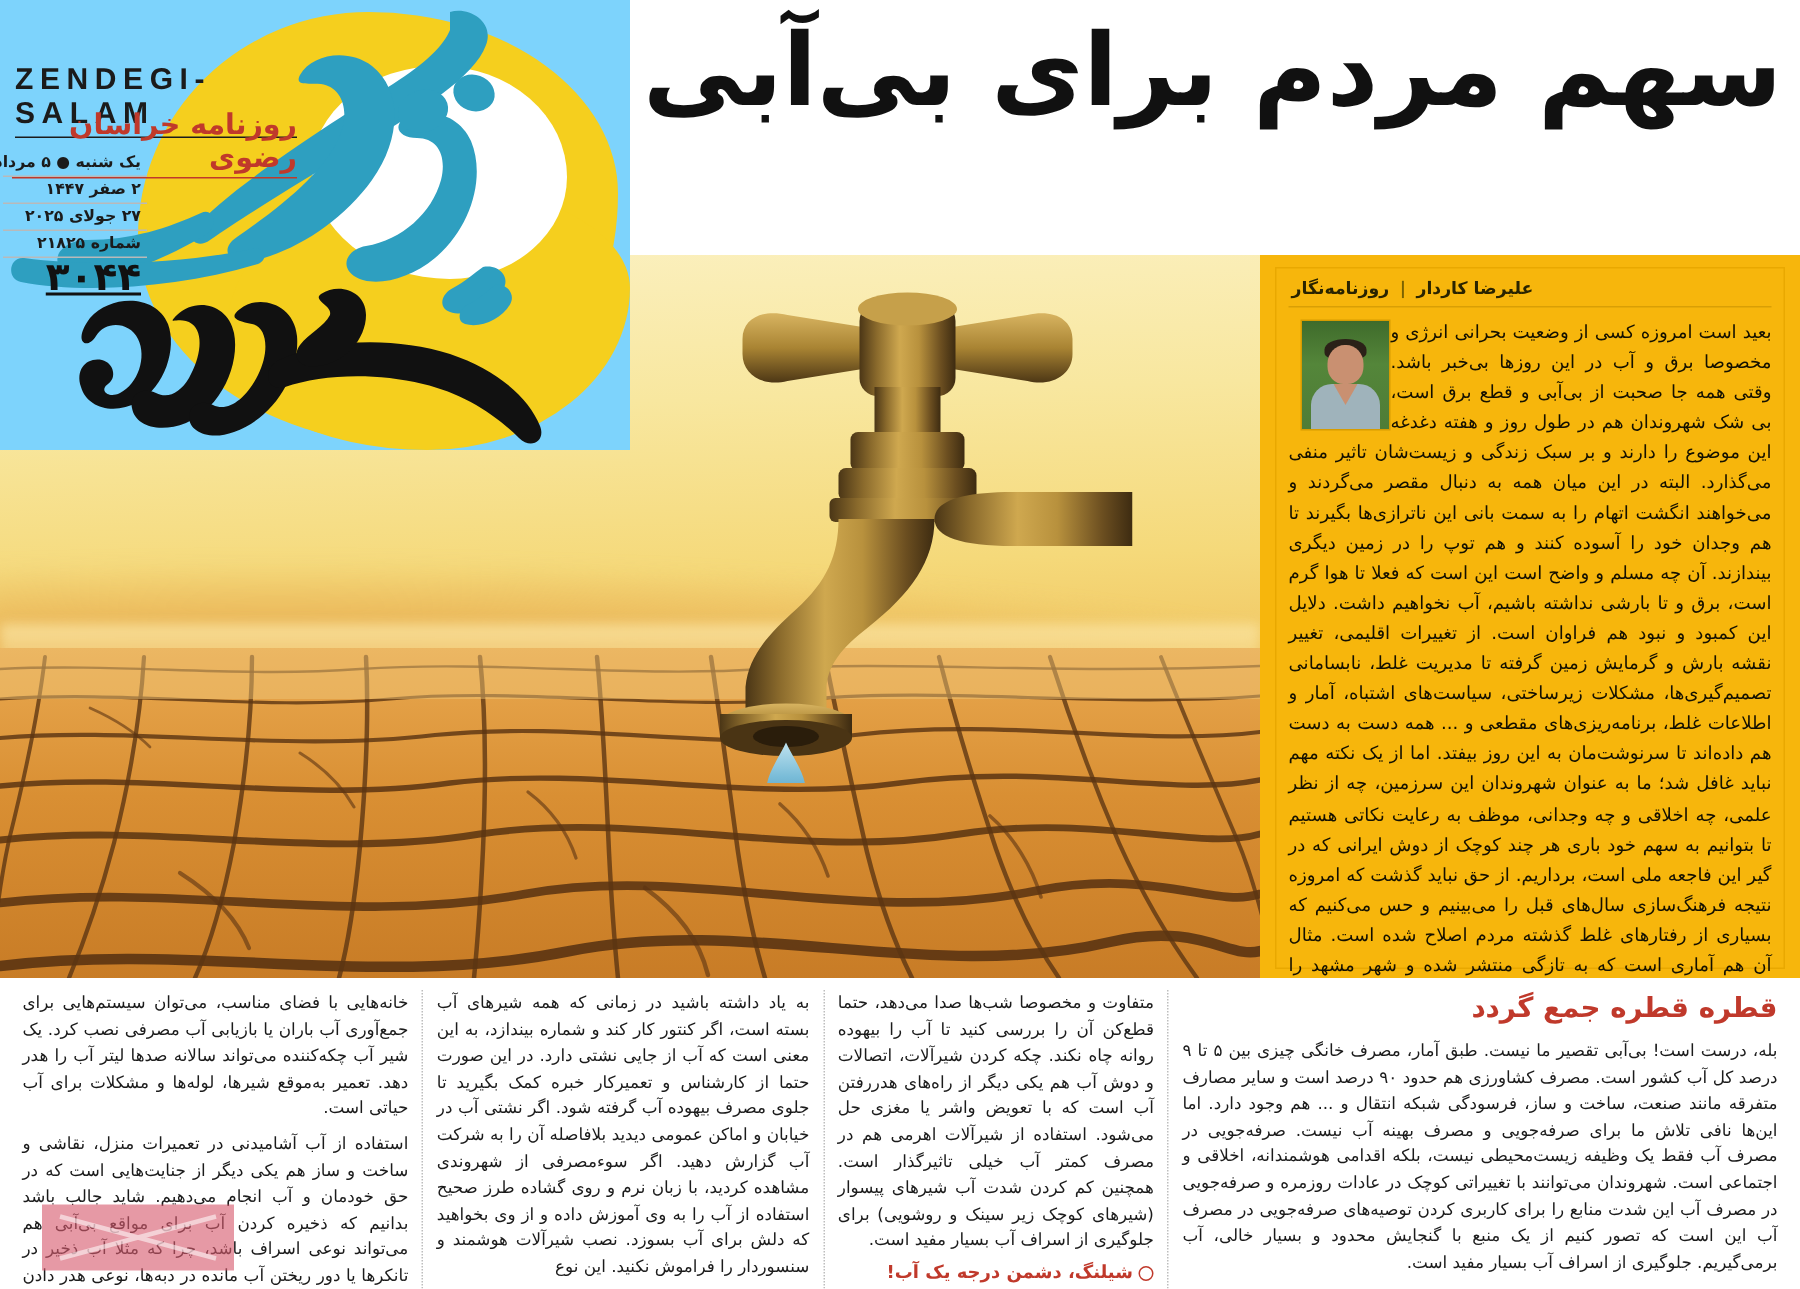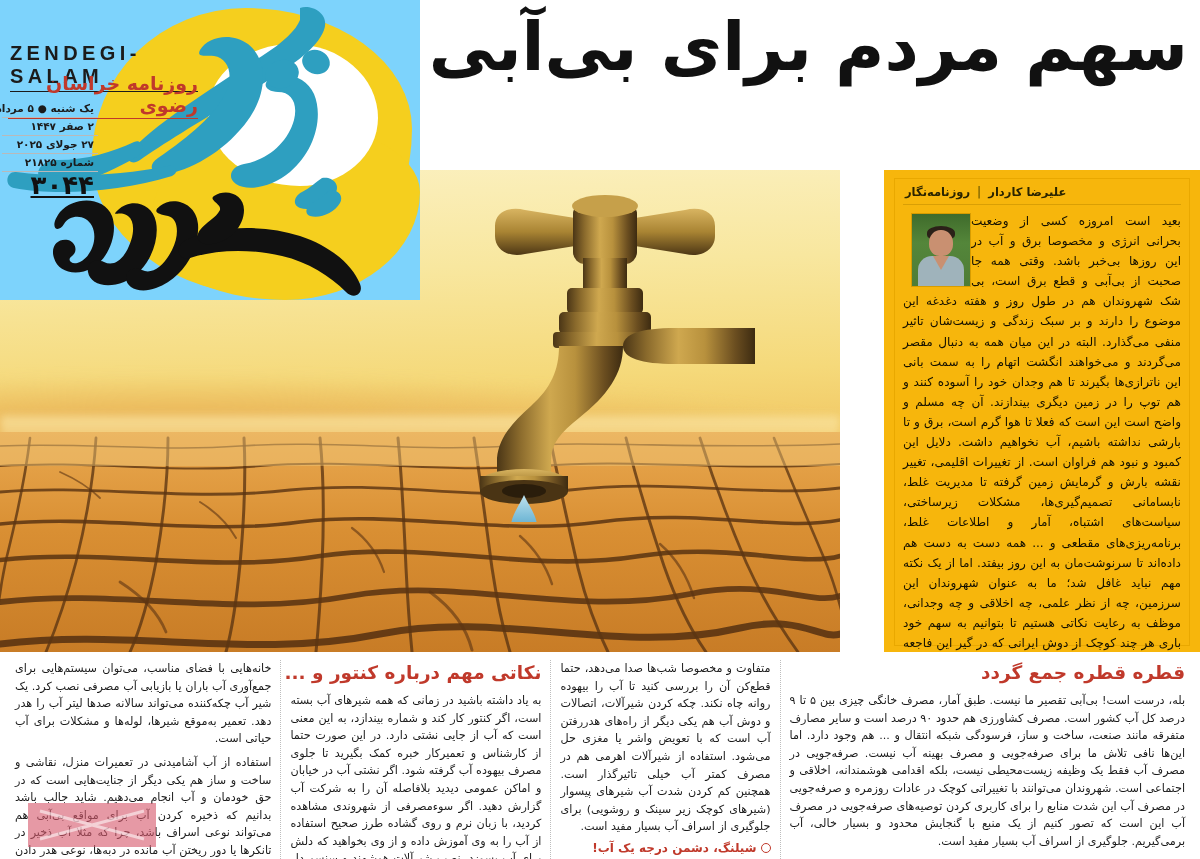--- a/index.html
+++ b/index.html
@@ -94,21 +94,21 @@
     position:absolute;left:0;top:246px;width:840px;height:46px;
     background:linear-gradient(180deg,rgba(250,228,160,.85),rgba(235,180,90,0));
     filter:blur(4px);
   }
 
   
   .faucet{position:absolute;left:455px;top:22px;width:300px;height:330px;}
 
   
   .sidebar{
-    position:absolute;right:0;top:170px;width:316px;height:482px;
+    position:absolute;right:0;top:170px;width:360px;height:482px;
     background:#f7b60c;
     box-sizing:border-box;padding:8px 10px 6px 10px;
     direction:rtl;z-index:4;
   }
   .sb-inner{border:1px solid #e9a800;height:100%;box-sizing:border-box;padding:4px 8px 4px 8px;position:relative;}
   .byline{
     text-align:left;direction:rtl;font-size:11.5px;color:#2a2400;font-weight:bold;
     border-bottom:1px solid #d99f05;padding:2px 0 5px 2px;margin-bottom:6px;
   }
   .byline .sep{color:#7a6200;padding:0 3px;}
@@ -348,21 +348,20 @@
       </div>
 
       <div class="bcol" style="width:232px;">
         <p>متفاوت و مخصوصا شب‌ها صدا می‌دهد، حتما قطع‌کن آن را بررسی کنید تا آب را بیهوده روانه چاه نکند. چکه کردن شیرآلات، اتصالات و دوش آب هم یکی دیگر از راه‌های هدررفتن آب است که با تعویض واشر یا مغزی حل می‌شود. استفاده از شیرآلات اهرمی هم در مصرف کمتر آب خیلی تاثیرگذار است. همچنین کم کردن شدت آب شیرهای پیسوار (شیرهای کوچک زیر سینک و روشویی) برای جلوگیری از اسراف آب بسیار مفید است.</p>
         <div class="bullet-line">
           <span class="dot"></span><span>شیلنگ، دشمن درجه یک آب!</span>
         </div>
       </div>
 
       <div class="bcol" style="width:270px;">
-        <div class="sec-title">نکاتی مهم درباره کنتور و ...</div>
         <p>به یاد داشته باشید در زمانی که همه شیرهای آب بسته است، اگر کنتور کار کند و شماره بیندازد، به این معنی است که آب از جایی نشتی دارد. در این صورت حتما از کارشناس و تعمیرکار خبره کمک بگیرید تا جلوی مصرف بیهوده آب گرفته شود. اگر نشتی آب در خیابان و اماکن عمومی دیدید بلافاصله آن را به شرکت آب گزارش دهید. اگر سوءمصرفی از شهروندی مشاهده کردید، با زبان نرم و روی گشاده طرز صحیح استفاده از آب را به وی آموزش داده و از وی بخواهید که دلش برای آب بسوزد. نصب شیرآلات هوشمند و سنسوردار را فراموش نکنید. این نوع</p>
       </div>
 
       <div class="bcol" style="width:278px;">
         <p>خانه‌هایی با فضای مناسب، می‌توان سیستم‌هایی برای جمع‌آوری آب باران یا بازیابی آب مصرفی نصب کرد. یک شیر آب چکه‌کننده می‌تواند سالانه صدها لیتر آب را هدر دهد. تعمیر به‌موقع شیرها، لوله‌ها و مشکلات برای آب حیاتی است.</p>
         <p style="margin-top:6px;">استفاده از آب آشامیدنی در تعمیرات منزل، نقاشی و ساخت و ساز هم یکی دیگر از جنایت‌هایی است که در حق خودمان و آب انجام می‌دهیم. شاید جالب باشد بدانیم که ذخیره کردن آب برای مواقع بی‌آبی هم می‌تواند نوعی اسراف باشد، چرا که مثلا آب ذخیر در تانکرها یا دور ریختن آب مانده در دبه‌ها، نوعی هدر دادن آب</p>
       </div>
 
     </div>
 

